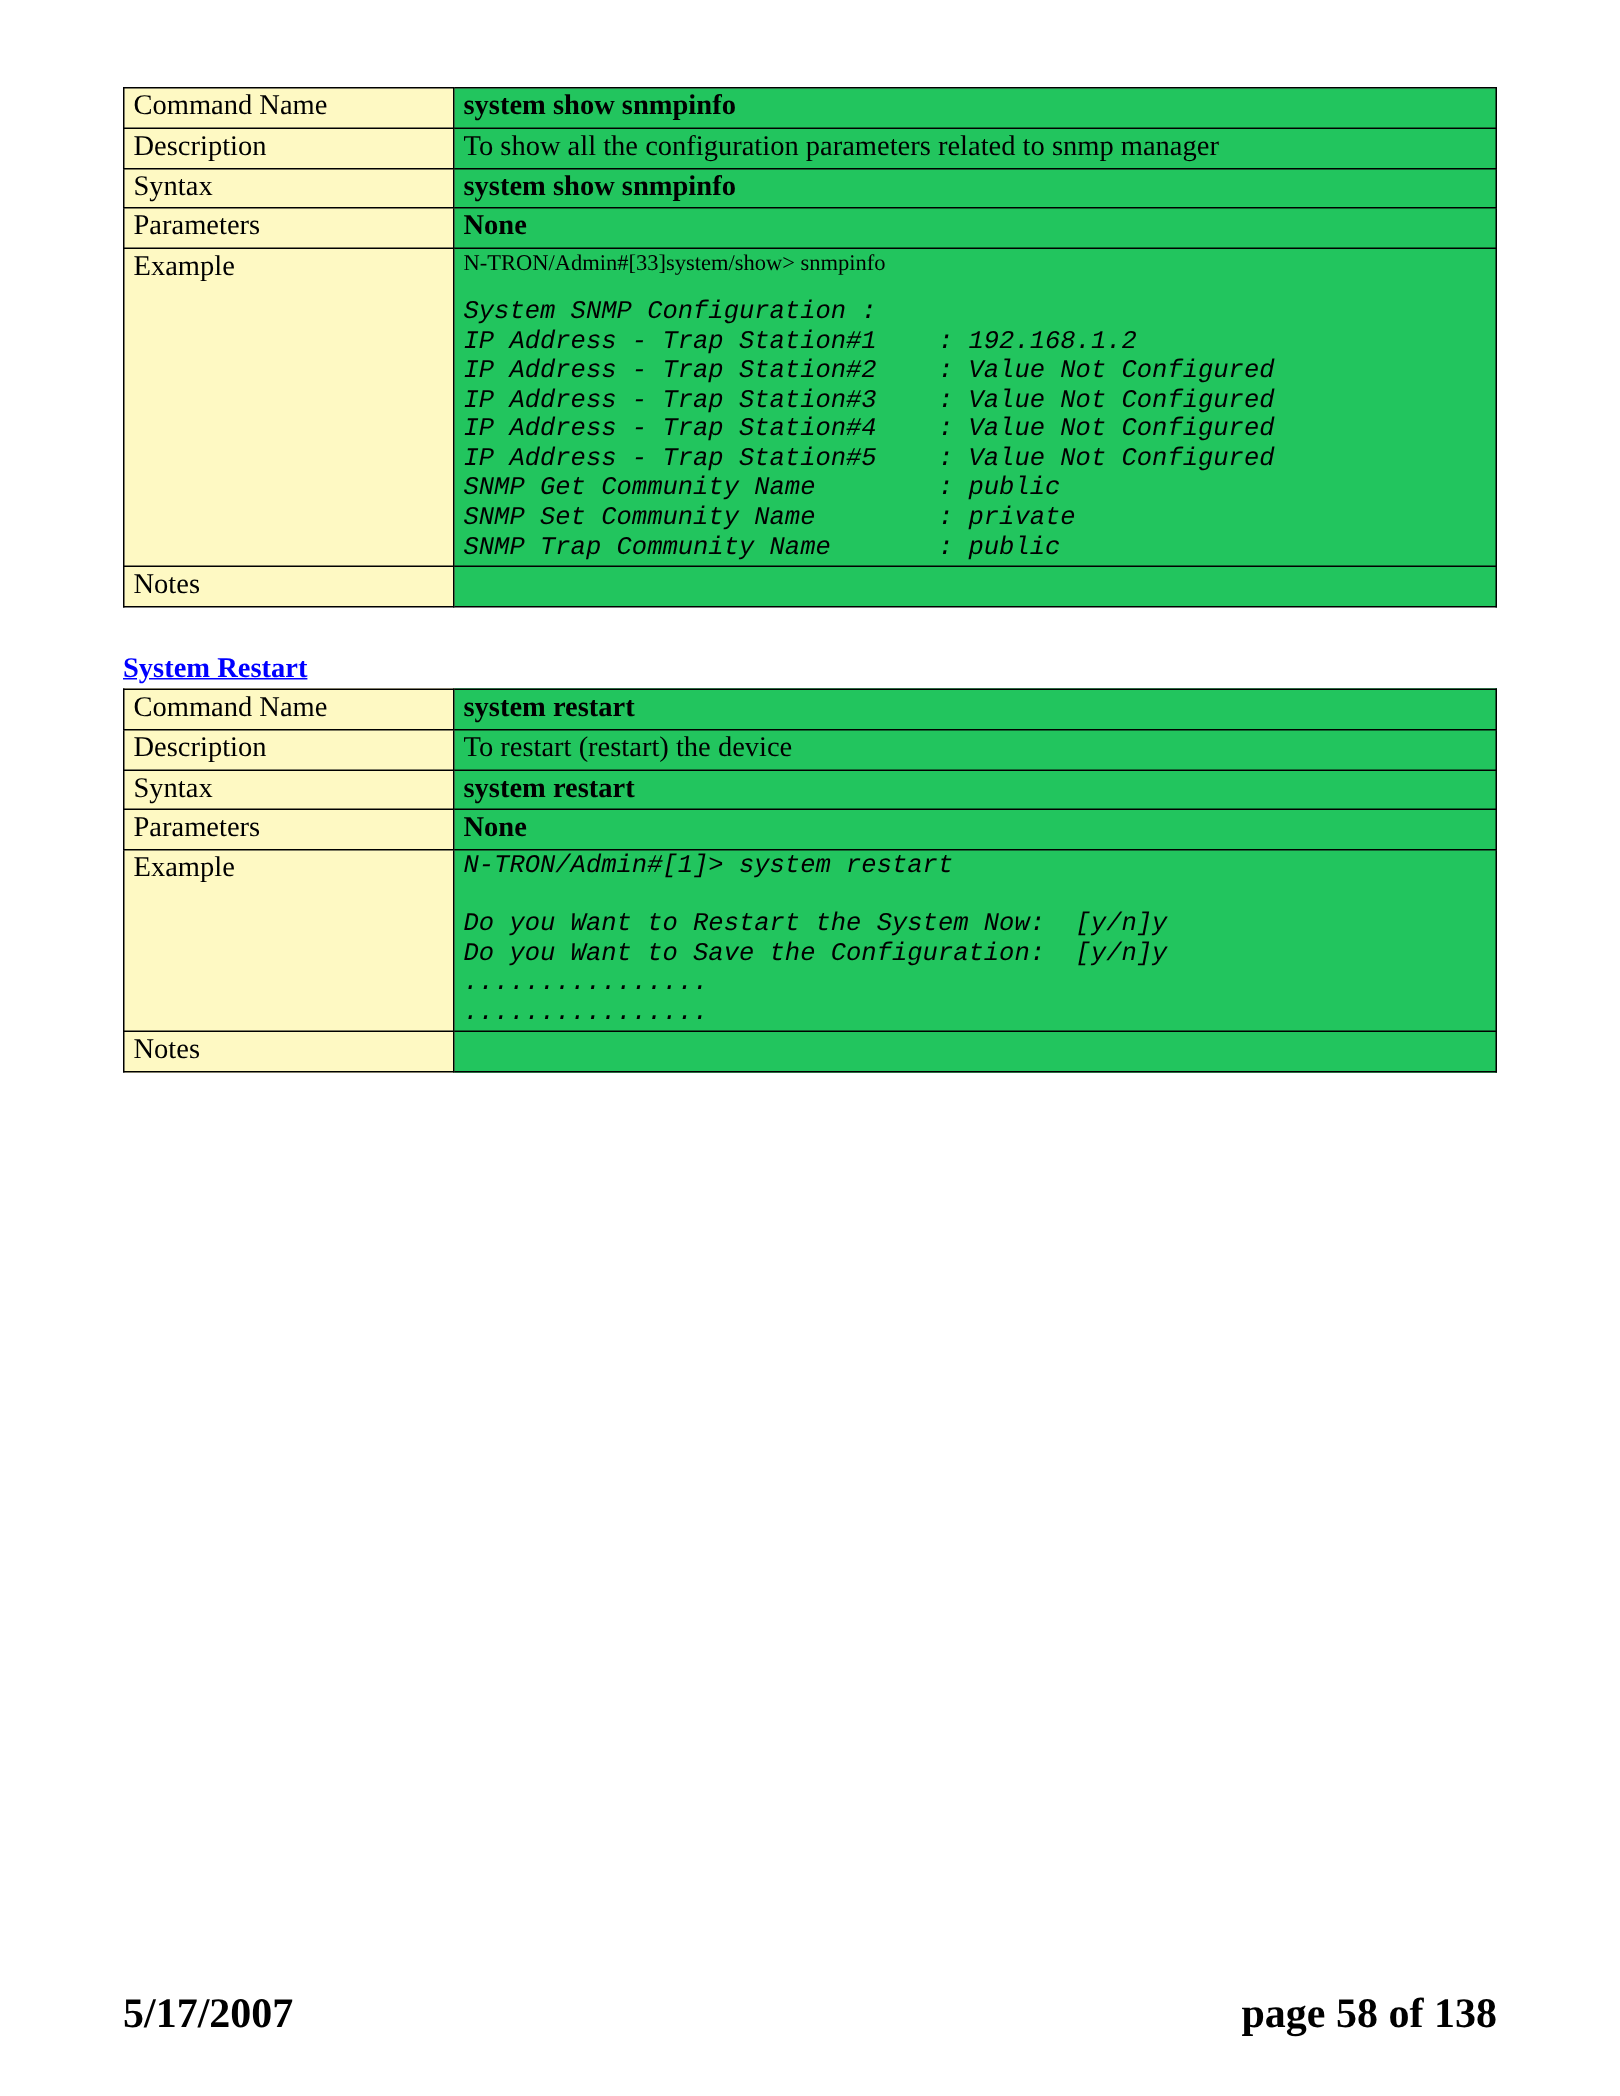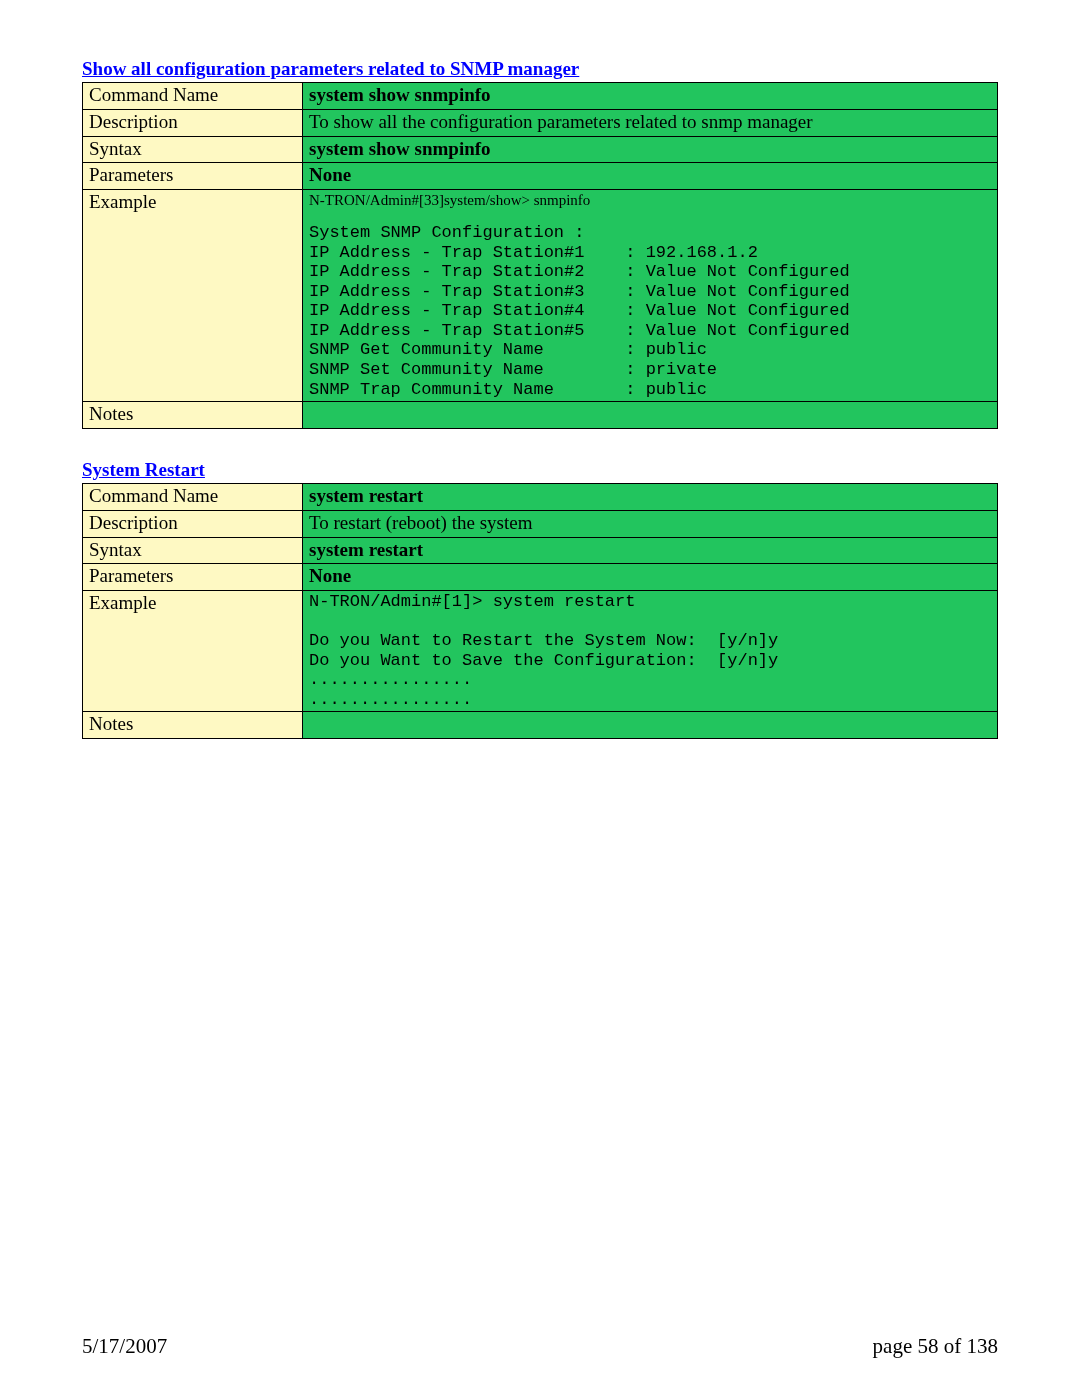--- a/index.html
+++ b/index.html
@@ -44,41 +44,42 @@
     background: #22c55e;
   }
   .bold {
     font-weight: bold;
   }
   .mono {
     font-family: "Courier New", Courier, monospace;
     font-size: 17px;
     white-space: pre;
     line-height: 1.15;
+    font-style: italic;
   }
   .example-block {
     font-family: "Times New Roman", Times, serif;
     font-size: 15px;
   }
   .footer {
     position: absolute;
     left: 82px;
     right: 82px;
     bottom: 38px;
     display: flex;
     justify-content: space-between;
-    font-size: 21px;
+    font-size: 28px;
+    font-weight: bold;
   }
 </style>
 </head>
 <body>
 
 <div class="page">
 
-  <div class="section-title">Show all configuration parameters related to SNMP manager</div>
   <table class="cmd-table">
     <colgroup>
         <col class="label-col">
         <col class="val-col">
       </colgroup>
     <tbody>
         <tr>
       <td class="label-col">Command Name</td>
       <td class="val-col bold">system show snmpinfo</td>
     </tr>
@@ -122,21 +123,21 @@
         <col class="label-col">
         <col class="val-col">
       </colgroup>
     <tbody>
         <tr>
       <td class="label-col">Command Name</td>
       <td class="val-col bold">system  restart</td>
     </tr>
     <tr>
       <td class="label-col">Description</td>
-      <td class="val-col">To restart (reboot) the system</td>
+      <td class="val-col">To restart (restart) the device</td>
     </tr>
     <tr>
       <td class="label-col">Syntax</td>
       <td class="val-col bold">system restart</td>
     </tr>
     <tr>
       <td class="label-col">Parameters</td>
       <td class="val-col bold">None</td>
     </tr>
     <tr>

